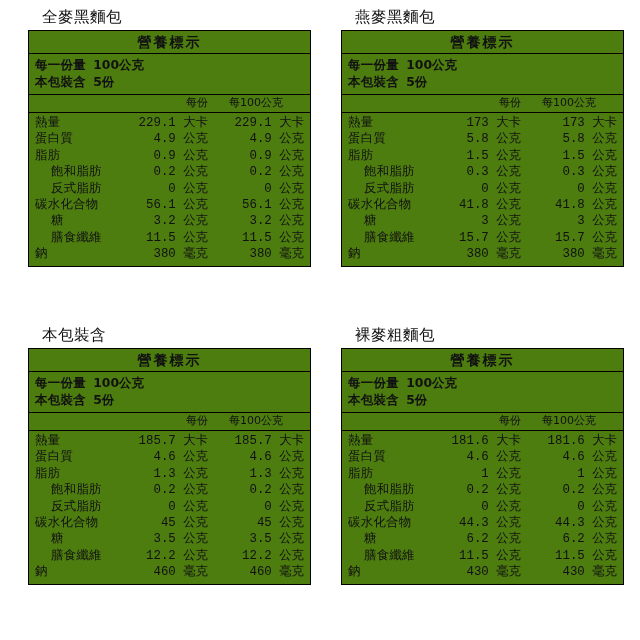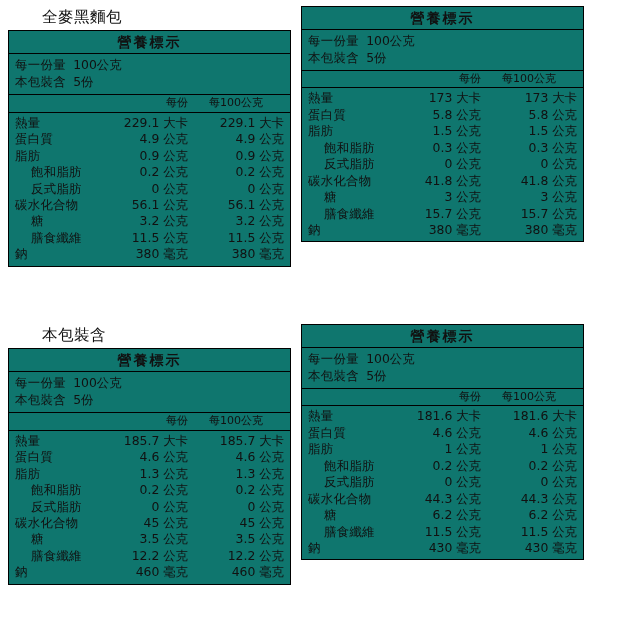--- a/index.html
+++ b/index.html
@@ -34,35 +34,37 @@
     font-size: 15.5px;
     line-height: 1.25;
     padding: 2px 0 3px 34px;
     white-space: nowrap;
     letter-spacing: 0.5px;
   }
   .label-box {
     border: 1.4px solid #000;
     width: 283px;
     box-sizing: border-box;
-    background: #0f766e;
+    background: #4d7c0f;
     font-size: 12.4px;
     line-height: 1.15;
+    margin-left: 20px;
   }
   .label-heading {
     text-align: center;
     font-size: 14px;
     font-weight: bold;
     padding: 3px 0 3px 0;
     letter-spacing: 2px;
     border-bottom: 1.3px solid #000;
   }
   .serving-block {
     padding: 2px 6px 3px 6px;
     border-bottom: 1.3px solid #000;
+    font-weight: bold;
   }
   .serving-row {
     display: flex;
     align-items: baseline;
     padding: 1.5px 0;
     white-space: nowrap;
   }
   .serving-row .sv-label {
     letter-spacing: 0.4px;
   }
@@ -87,20 +89,21 @@
     white-space: nowrap;
   }
   .nutrient-table {
     padding: 2px 6px 3px 6px;
   }
   .nut-row {
     display: flex;
     align-items: flex-start;
     padding: 1.1px 0;
     white-space: nowrap;
+    font-family: Liberation Mono, monospace;
   }
   .nut-row .n-name {
     flex: 1 1 auto;
     letter-spacing: 0.3px;
   }
   .nut-row.indent .n-name {
     padding-left: 16px;
   }
   .nut-row .n-v1 {
     width: 88px;
@@ -179,20 +182,21 @@
         <div class="nut-row">
           <span class="n-name">鈉</span>
           <span class="n-v1">380 毫克</span>
           <span class="n-v2">380 毫克</span>
         </div>
       </div>
     </div>
   </div>
 
   <div class="panel">
+    <div class="product-title">燕麥黑麵包</div>
     <div class="label-box">
       <div class="label-heading">營養標示</div>
       <div class="serving-block">
         <div class="serving-row">
           <span class="sv-label">每一份量</span>
           <span class="sv-val">100公克</span>
         </div>
         <div class="serving-row">
           <span class="sv-label">本包裝含</span>
           <span class="sv-val">5份</span>
@@ -316,20 +320,21 @@
         <div class="nut-row">
           <span class="n-name">鈉</span>
           <span class="n-v1">460 毫克</span>
           <span class="n-v2">460 毫克</span>
         </div>
       </div>
     </div>
   </div>
 
   <div class="panel">
+    <div class="product-title">裸麥粗麵包</div>
     <div class="label-box">
       <div class="label-heading">營養標示</div>
       <div class="serving-block">
         <div class="serving-row">
           <span class="sv-label">每一份量</span>
           <span class="sv-val">100公克</span>
         </div>
         <div class="serving-row">
           <span class="sv-label">本包裝含</span>
           <span class="sv-val">5份</span>

